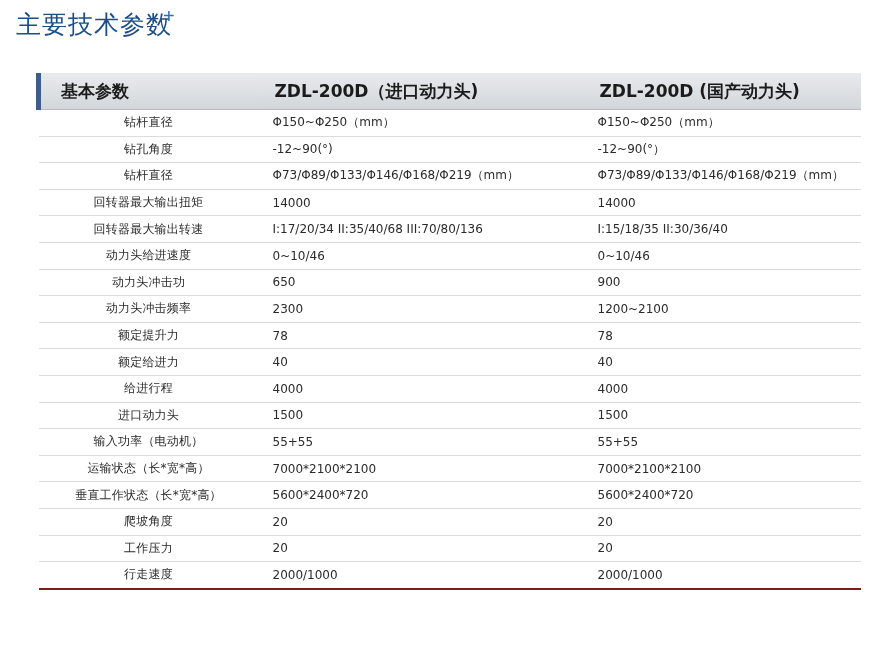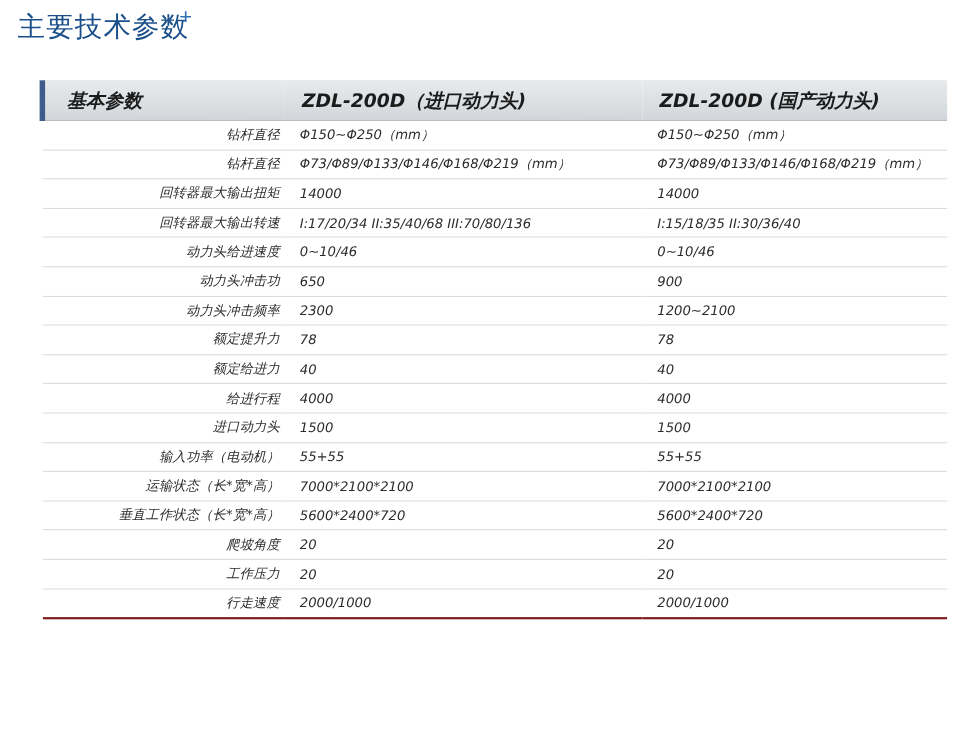--- a/index.html
+++ b/index.html
@@ -40,21 +40,20 @@
   .table-wrap {
     position: absolute;
     left: 36px;
     top: 73px;
     width: 822px;
   }
   table.spec {
     border-collapse: collapse;
     width: 822px;
     table-layout: fixed;
-    font-style: italic;
   }
   table.spec col.c0 { width: 220px; }
   table.spec col.c1 { width: 325px; }
   table.spec col.c2 { width: 277px; }
 
   thead th {
     height: 36px;
     background: linear-gradient(to bottom, #e8eaec 0%, #dfe2e5 45%, #d2d6da 100%);
     font-size: 17px;
     font-weight: bold;
@@ -73,21 +72,21 @@
     height: 25.6px;
     font-size: 12px;
     color: #2b2b2b;
     border-bottom: 1px solid #dcdcdc;
     padding: 0;
     vertical-align: middle;
     white-space: nowrap;
     font-family: "DejaVu Sans", "Liberation Sans", sans-serif;
   }
   tbody td.label {
-    text-align: right;
+    text-align: center;
     padding: 0 4px;
     letter-spacing: 0.2px;
   }
   tbody td.val {
     padding-left: 14px;
   }
   tbody tr:last-child td {
     border-bottom: 2px solid #7f1d1d;
   }
 </style>
@@ -113,20 +112,25 @@
           <th>ZDL-200D (国产动力头)</th>
         </tr>
       </thead>
       <tbody id="spec-body">
           <tr>
             <td class="label">钻杆直径</td>
             <td class="val">Φ150~Φ250（mm）</td>
             <td class="val">Φ150~Φ250（mm）</td>
           </tr>
           <tr>
+            <td class="label">钻孔角度</td>
+            <td class="val">-12~90(°)</td>
+            <td class="val">-12~90(°）</td>
+          </tr>
+          <tr>
             <td class="label">钻杆直径</td>
             <td class="val">Φ73/Φ89/Φ133/Φ146/Φ168/Φ219（mm）</td>
             <td class="val">Φ73/Φ89/Φ133/Φ146/Φ168/Φ219（mm）</td>
           </tr>
           <tr>
             <td class="label">回转器最大输出扭矩</td>
             <td class="val">14000</td>
             <td class="val">14000</td>
           </tr>
           <tr>

